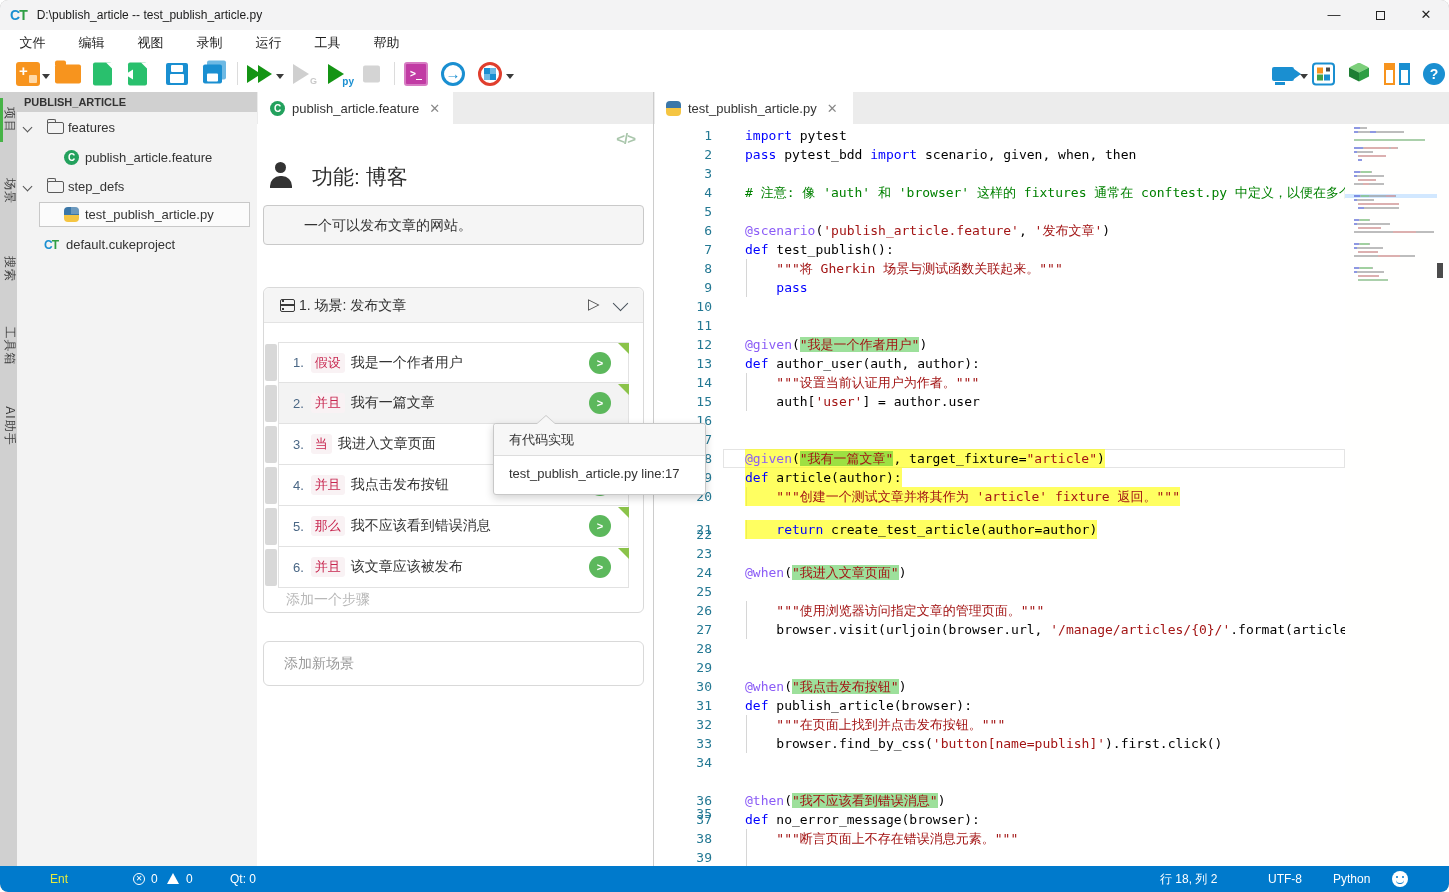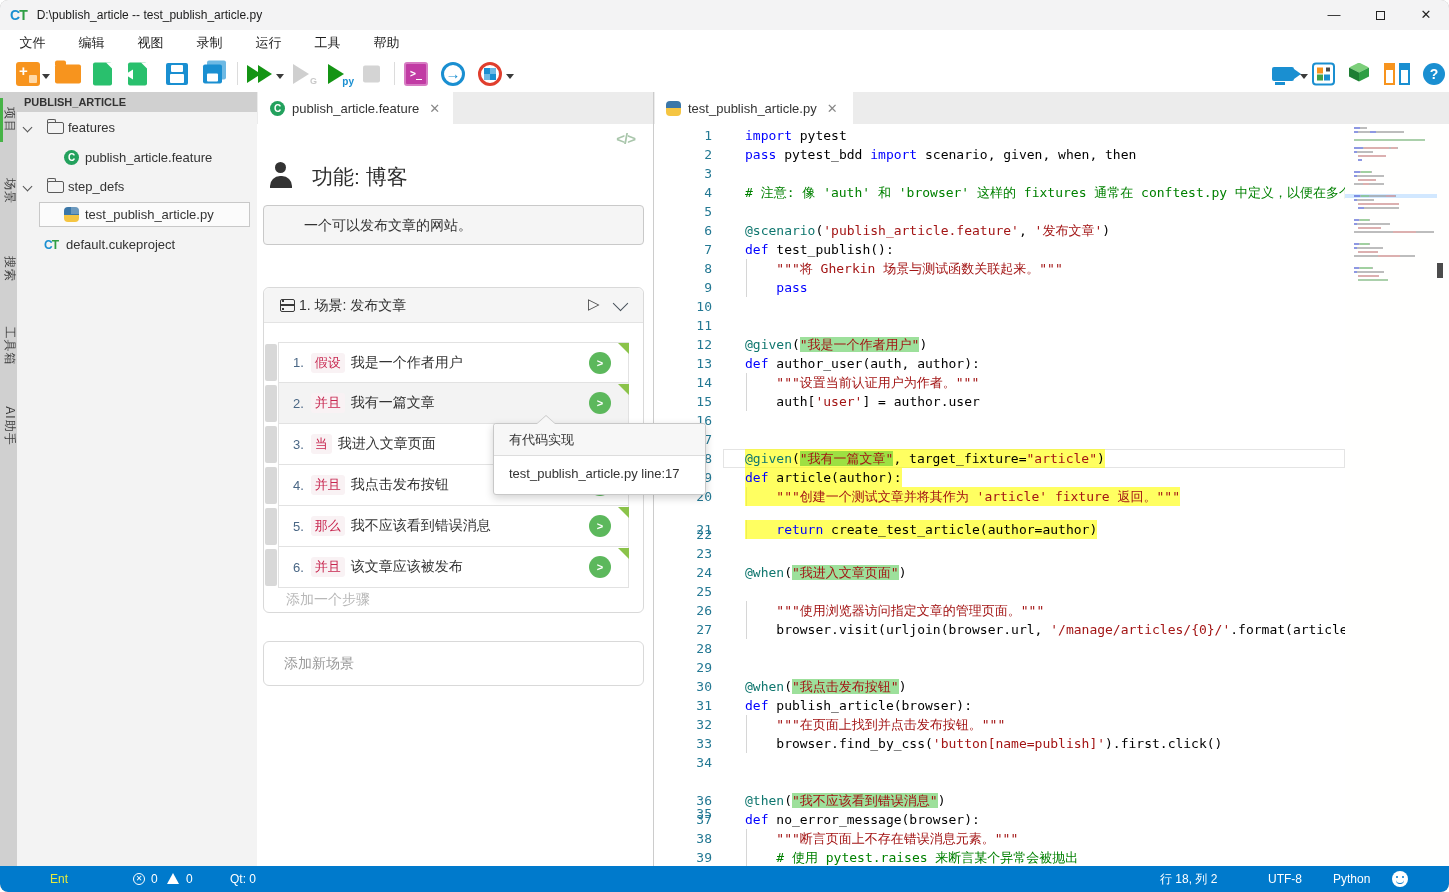--- a/index.html
+++ b/index.html
@@ -121,21 +121,21 @@
 .addstep{position:absolute;left:22px;top:303px;font-size:14px;color:#b8b8b8}
 .addscen{position:absolute;left:6px;top:549px;width:381px;height:45px;border:1px solid #d9d9d9;border-radius:6px;font-size:14px;color:#9a9a9a;line-height:43px;padding-left:20px}
 
 .editor{position:absolute;left:0;top:32px;right:0;bottom:0;overflow:hidden;font-family:"DejaVu Sans Mono",monospace;font-size:13px;background:#fff}
 .curline{position:absolute;left:69px;width:622px;top:325px;height:19px;border:1px solid #e4e4e4}
 .cl{position:absolute;left:0;right:0;height:19px;line-height:19px}
 .cl .num{position:absolute;left:0;top:0;width:58px;text-align:right;color:#237893}
 .cl .ct{position:absolute;left:91px;top:0;white-space:pre;color:#000}
 .cl.g:before{content:"";position:absolute;left:92px;top:0;bottom:0;border-left:1px solid #d6d6d6}
 .ct.yel{background:rgba(255,255,0,0.62)}
-.tk-k{color:#0000ff}.tk-s{color:#a31515}.tk-c{color:#008000}.tk-d{color:#0f766e}.tk-t{color:#000}
+.tk-k{color:#0000ff}.tk-s{color:#a31515}.tk-c{color:#008000}.tk-d{color:#8b5cf6}.tk-t{color:#000}
 .tk-sg{color:#a31515;background:rgba(31,184,28,0.44)}
 .minimap{position:absolute;left:691px;top:0;right:0;bottom:0;background:#fffffe}
 .mm-band{position:absolute;left:0;top:70px;right:12px;height:4px;background:rgba(173,214,255,0.55)}
 .mm-row{position:absolute;left:9px;height:2px;opacity:0.55}
 .mm-thumb{position:absolute;right:6px;top:139px;width:6px;height:15px;background:#4c4c4c}
 
 .status{position:absolute;left:0;right:0;bottom:0;height:26px;background:#007acc;color:#fff;font-size:12px;border-radius:0 0 8px 8px}
 .st{position:absolute;top:0;line-height:26px}
 .st-ent{left:50px;color:#e5e93e}
 .errico{position:absolute;left:133px;top:7px;width:12px;height:12px;border:1px solid #fff;border-radius:50%;font-size:8px;line-height:10px;text-align:center}
@@ -563,21 +563,20 @@
             <div class="cl" style="top: 686px;">
               <span class="num">37</span>
               <span class="ct"><span class="tk-k">def</span><span class="tk-t"> no_error_message(browser):</span></span>
             </div>
             <div class="cl g" style="top: 705px;">
               <span class="num">38</span>
               <span class="ct"><span class="tk-t">    </span><span class="tk-s">"""断言页面上不存在错误消息元素。"""</span></span>
             </div>
             <div class="cl g" style="top: 724px;">
               <span class="num">39</span>
-              <span class="ct"><span class="tk-t">    </span><span class="tk-c"># 使用 pytest.raises 来断言某个异常会被抛出</span></span>
             </div>
           </div>
         <div class="minimap">
           <div class="mm-band"></div>
           <div id="mmrows">
               <div class="mm-row" style="top: 3px; display: flex;">
                 <span style="width: 6px; height: 2px; background: rgb(51, 68, 204);"></span>
                 <span style="width: 7px; height: 2px; background: rgb(136, 136, 136);"></span>
               </div>
               <div class="mm-row" style="top: 7px; display: flex;">

